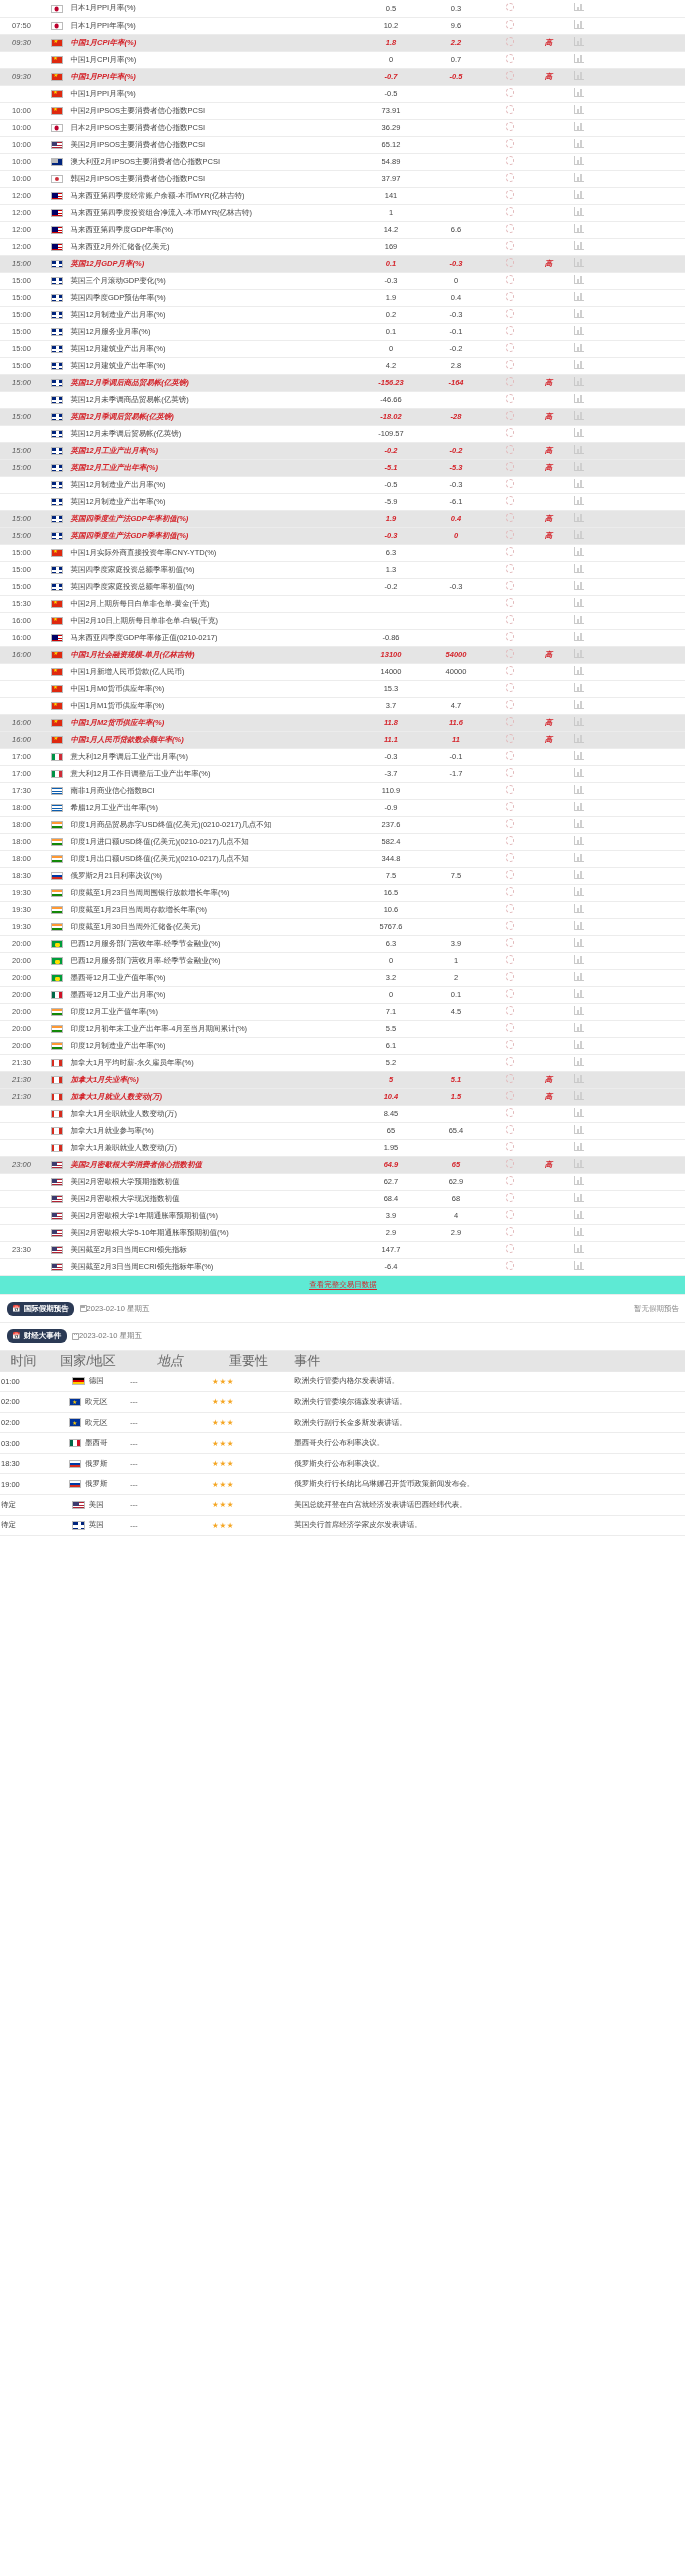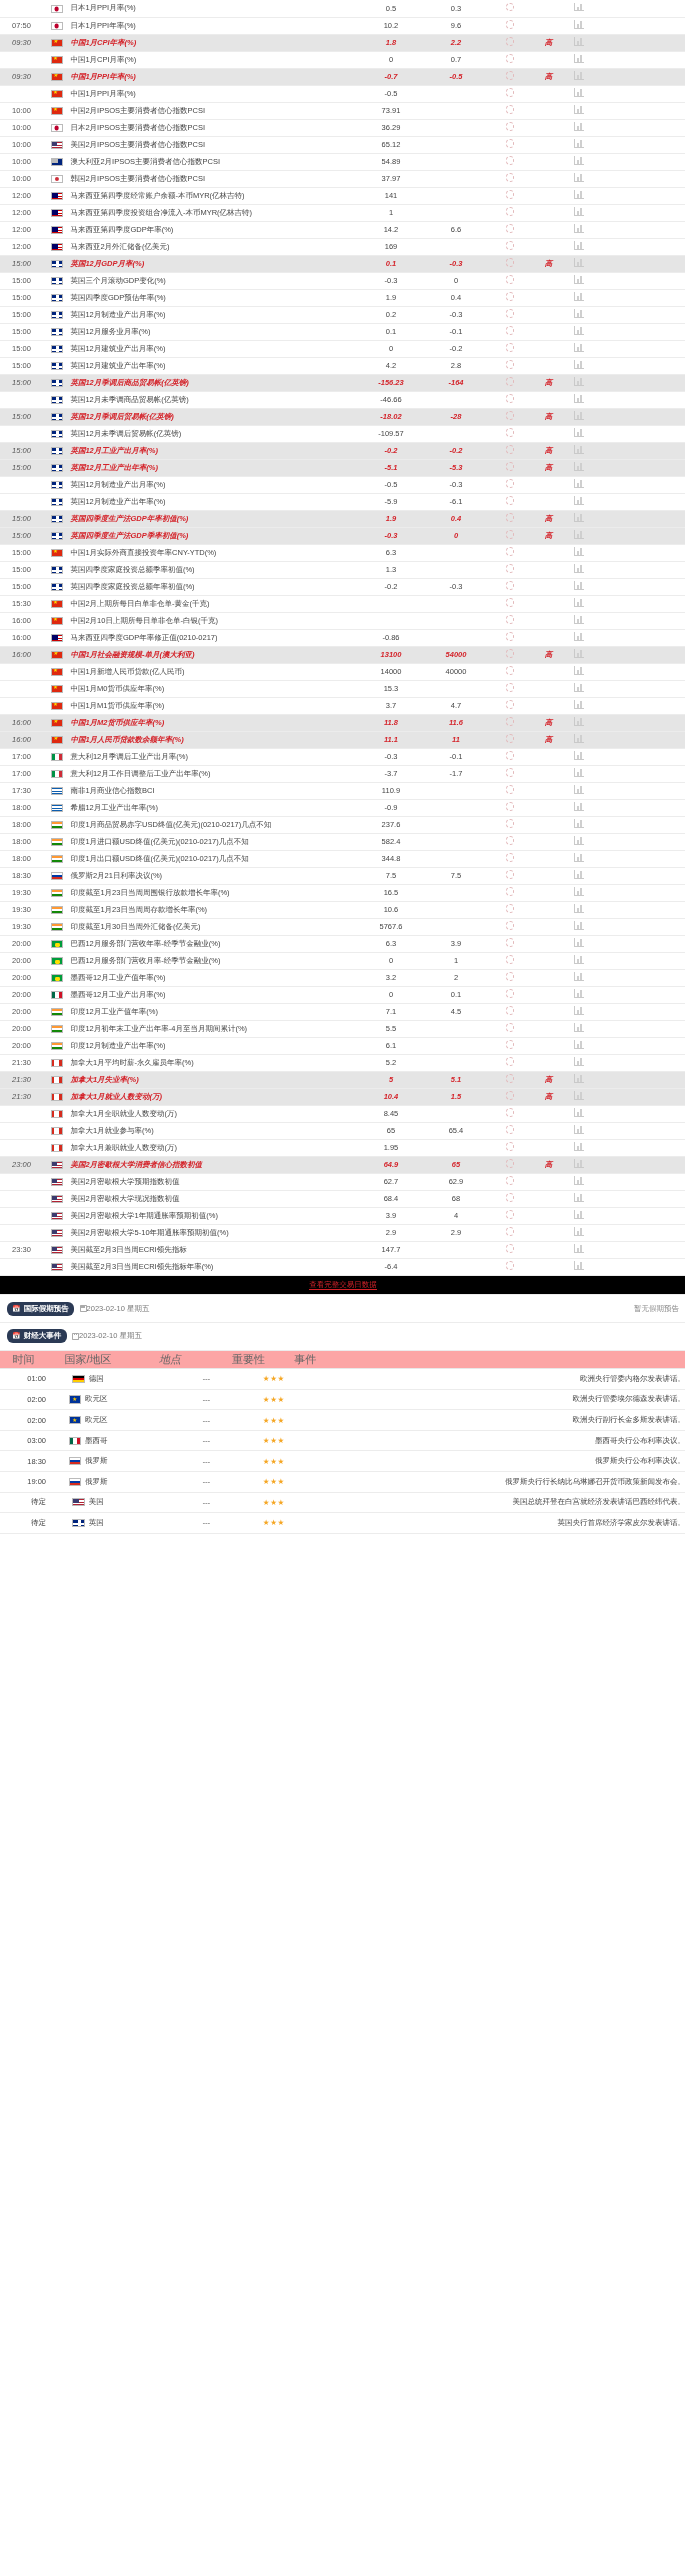--- a/index.html
+++ b/index.html
@@ -90,21 +90,21 @@
   .chart-ico::after {
     content:""; position:absolute; left:4.8px; bottom:0; width:2.1px; height:6.2px; background:#cfcfcf;
   }
   .dot-ico {
     display:inline-block; width:8.2px; height:8.2px; border:0.7px dashed #e3b9bb; border-radius:50%;
   }
 
   .link-bar {
     text-align: center;
     padding: 4.8px 0 4.1px;
-    background: #000000;
+    background: #5eead4;
     border-bottom: 0.7px solid #ececec;
   }
   .link-bar a {
     color: #d4232a;
     text-decoration: none;
     border-bottom: 0.7px solid #d4232a;
     font-size: 7.5px;
   }
 
   .section-head {
@@ -141,33 +141,33 @@
   .cal-ico::before { content:""; position:absolute; top:-0.7px; left:0.7px; width:1.4px; height:2.1px; background:#aaa; }
   .cal-ico::after  { content:""; position:absolute; top:-0.7px; right:0.7px; width:1.4px; height:2.1px; background:#aaa; }
   .sec-right {
     margin-left: auto;
     color: #888;
     font-size: 7.5px;
   }
 
   table.ev { width:686px; border-collapse: collapse; table-layout: fixed; }
   table.ev th {
-    background: #fca5a5;
+    background: #e5e5e5;
     color: #666;
     font-weight: normal;
-    font-size: 11px;
+    font-size: 13px;
     height: 18px;
     border-bottom: 0.7px solid #e8e8e8;
   }
   table.ev td {
     border-bottom: 0.7px solid #ececec;
     height: 20.6px;
     font-size: 7.5px;
     color: #444;
-    text-align: right;
+    text-align: left;
   }
   .e-time { width: 47px; }
   .e-region { width: 82px; }
   .e-place { width: 82px; color:#999;font-style:italic; }
   .e-imp { width: 75px; }
   .e-event { text-align: left; padding-left: 8.2px; }
   .e-region-inner { display:flex; align-items:center; justify-content:center; gap:4.1px; }
   .ev-hl { color:#d4232a; }
   .ev-or { color:#e08a00; }
 </style>
@@ -592,21 +592,21 @@
           <td class="c-prev ">-0.86</td>
           <td class="c-fore "></td>
           <td class="c-star"><span class="dot-ico"></span></td>
           <td class="c-imp"></td>
           <td class="c-chart"><span class="chart-ico"></span></td>
           <td class="c-pad"></td>
         </tr>
         <tr class="rowhl">
           <td class="c-time">16:00</td>
           <td class="c-flag"><span class="flag f-cn"></span></td>
-          <td class="c-name hl">中国1月社会融资规模-单月(澳大利亚)</td>
+          <td class="c-name hl">中国1月社会融资规模-单月(亿林吉特)</td>
           <td class="c-prev hl">13100</td>
           <td class="c-fore hl">54000</td>
           <td class="c-star"><span class="dot-ico"></span></td>
           <td class="c-imp"><span class="imp-high">高</span></td>
           <td class="c-chart"><span class="chart-ico"></span></td>
           <td class="c-pad"></td>
         </tr>
         <tr>
           <td class="c-time"></td>
           <td class="c-flag"><span class="flag f-cn"></span></td>

